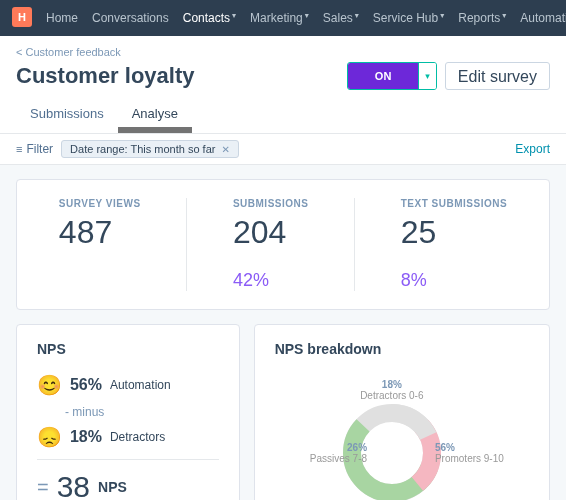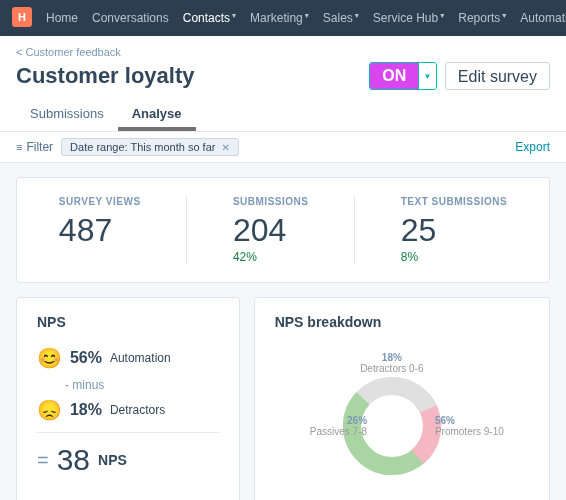--- a/index.html
+++ b/index.html
@@ -13,45 +13,45 @@
     .nav-arrow { font-size: 8px; color: #b8c4ce; }
     .nav-spacer { flex: 1; }
 
     
     .header { background: #fff; padding: 10px 16px 0 16px; border-bottom: 1px solid #e5e8eb; }
     .breadcrumb { font-size: 11px; color: #7c98b6; margin-bottom: 4px; cursor: pointer; }
     .page-title-row { display: flex; align-items: center; justify-content: space-between; margin-bottom: 10px; }
     .page-title { font-size: 22px; font-weight: 600; color: #33475b; }
     .header-actions { display: flex; align-items: center; gap: 8px; }
     .toggle-group { display: flex; align-items: center; border: 1px solid #00bda5; border-radius: 3px; overflow: hidden; height: 28px; }
-    .toggle-on { background: #d946ef; color: #fff; font-size: 16px; font-weight: 600; padding: 0 12px; height: 100%; display: flex; align-items: center; cursor: pointer; }
+    .toggle-on { background: #6d28d9; color: #fff; font-size: 11px; font-weight: 600; padding: 0 27px; height: 100%; display: flex; align-items: center; cursor: pointer; }
     .toggle-arrow { background: #fff; color: #00bda5; padding: 0 6px; height: 100%; display: flex; align-items: center; cursor: pointer; font-size: 9px; border-left: 1px solid #00bda5; }
     .edit-survey-btn { border: 1px solid #cbd6e2; background: #fff; color: #33475b; font-size: 16px; padding: 5px 12px; border-radius: 3px; cursor: pointer; height: 28px; }
     .tabs { display: flex; gap: 0; }
     .tab { padding: 6px 14px; font-size: 13px; color: #516f90; cursor: pointer; border-bottom: 2px solid transparent; }
-    .tab.active { color: #33475b; border-bottom: 4px solid #737373; font-weight: 700; }
+    .tab.active { color: #33475b; border-bottom: 6px solid #737373; font-weight: 400; }
 
     
     .toolbar { background: #fff; border-bottom: 1px solid #e5e8eb; padding: 6px 16px; display: flex; align-items: center; gap: 8px; }
     .filter-btn { display: flex; align-items: center; gap: 4px; color: #516f90; font-size: 12px; cursor: pointer; }
     .filter-icon { font-size: 11px; }
     .date-pill { background: #eaf0f6; border: 1px solid #cbd6e2; border-radius: 3px; padding: 2px 8px; font-size: 11px; color: #33475b; display: flex; align-items: center; gap: 6px; }
     .pill-close { color: #7c98b6; cursor: pointer; font-size: 10px; }
     .toolbar-spacer { flex: 1; }
     .export-btn { color: #0091ae; font-size: 12px; cursor: pointer; }
 
     
     .main { padding: 14px 16px; }
 
     
     .stats-card { background: #fff; border: 1px solid #dfe3eb; border-radius: 4px; padding: 18px 24px; display: flex; justify-content: space-around; margin-bottom: 14px; }
     .stat-item { text-align: left; }
     .stat-label { font-size: 10px; font-weight: 600; color: #7c98b6; letter-spacing: 0.5px; text-transform: uppercase; margin-bottom: 6px; }
     .stat-value { font-size: 32px; font-weight: 300; color: #33475b; line-height: 1.1; }
-    .stat-sub { font-size: 12px; color: #15803d; margin-top: 2px; }
+    .stat-sub { font-size: 18px; color: #8b5cf6; margin-top: 20px; }
     .stat-divider { width: 1px; background: #e5e8eb; margin: 0 10px; }
 
     
     .bottom-row { display: flex; gap: 14px; }
     .nps-card { background: #fff; border: 1px solid #dfe3eb; border-radius: 4px; padding: 16px 20px; flex: 1; min-width: 0; }
     .breakdown-card { background: #fff; border: 1px solid #dfe3eb; border-radius: 4px; padding: 16px 20px; flex: 1.4; min-width: 0; }
     .card-title { font-size: 14px; font-weight: 600; color: #33475b; margin-bottom: 16px; }
 
     
     .nps-row { display: flex; align-items: center; gap: 8px; margin-bottom: 8px; }

